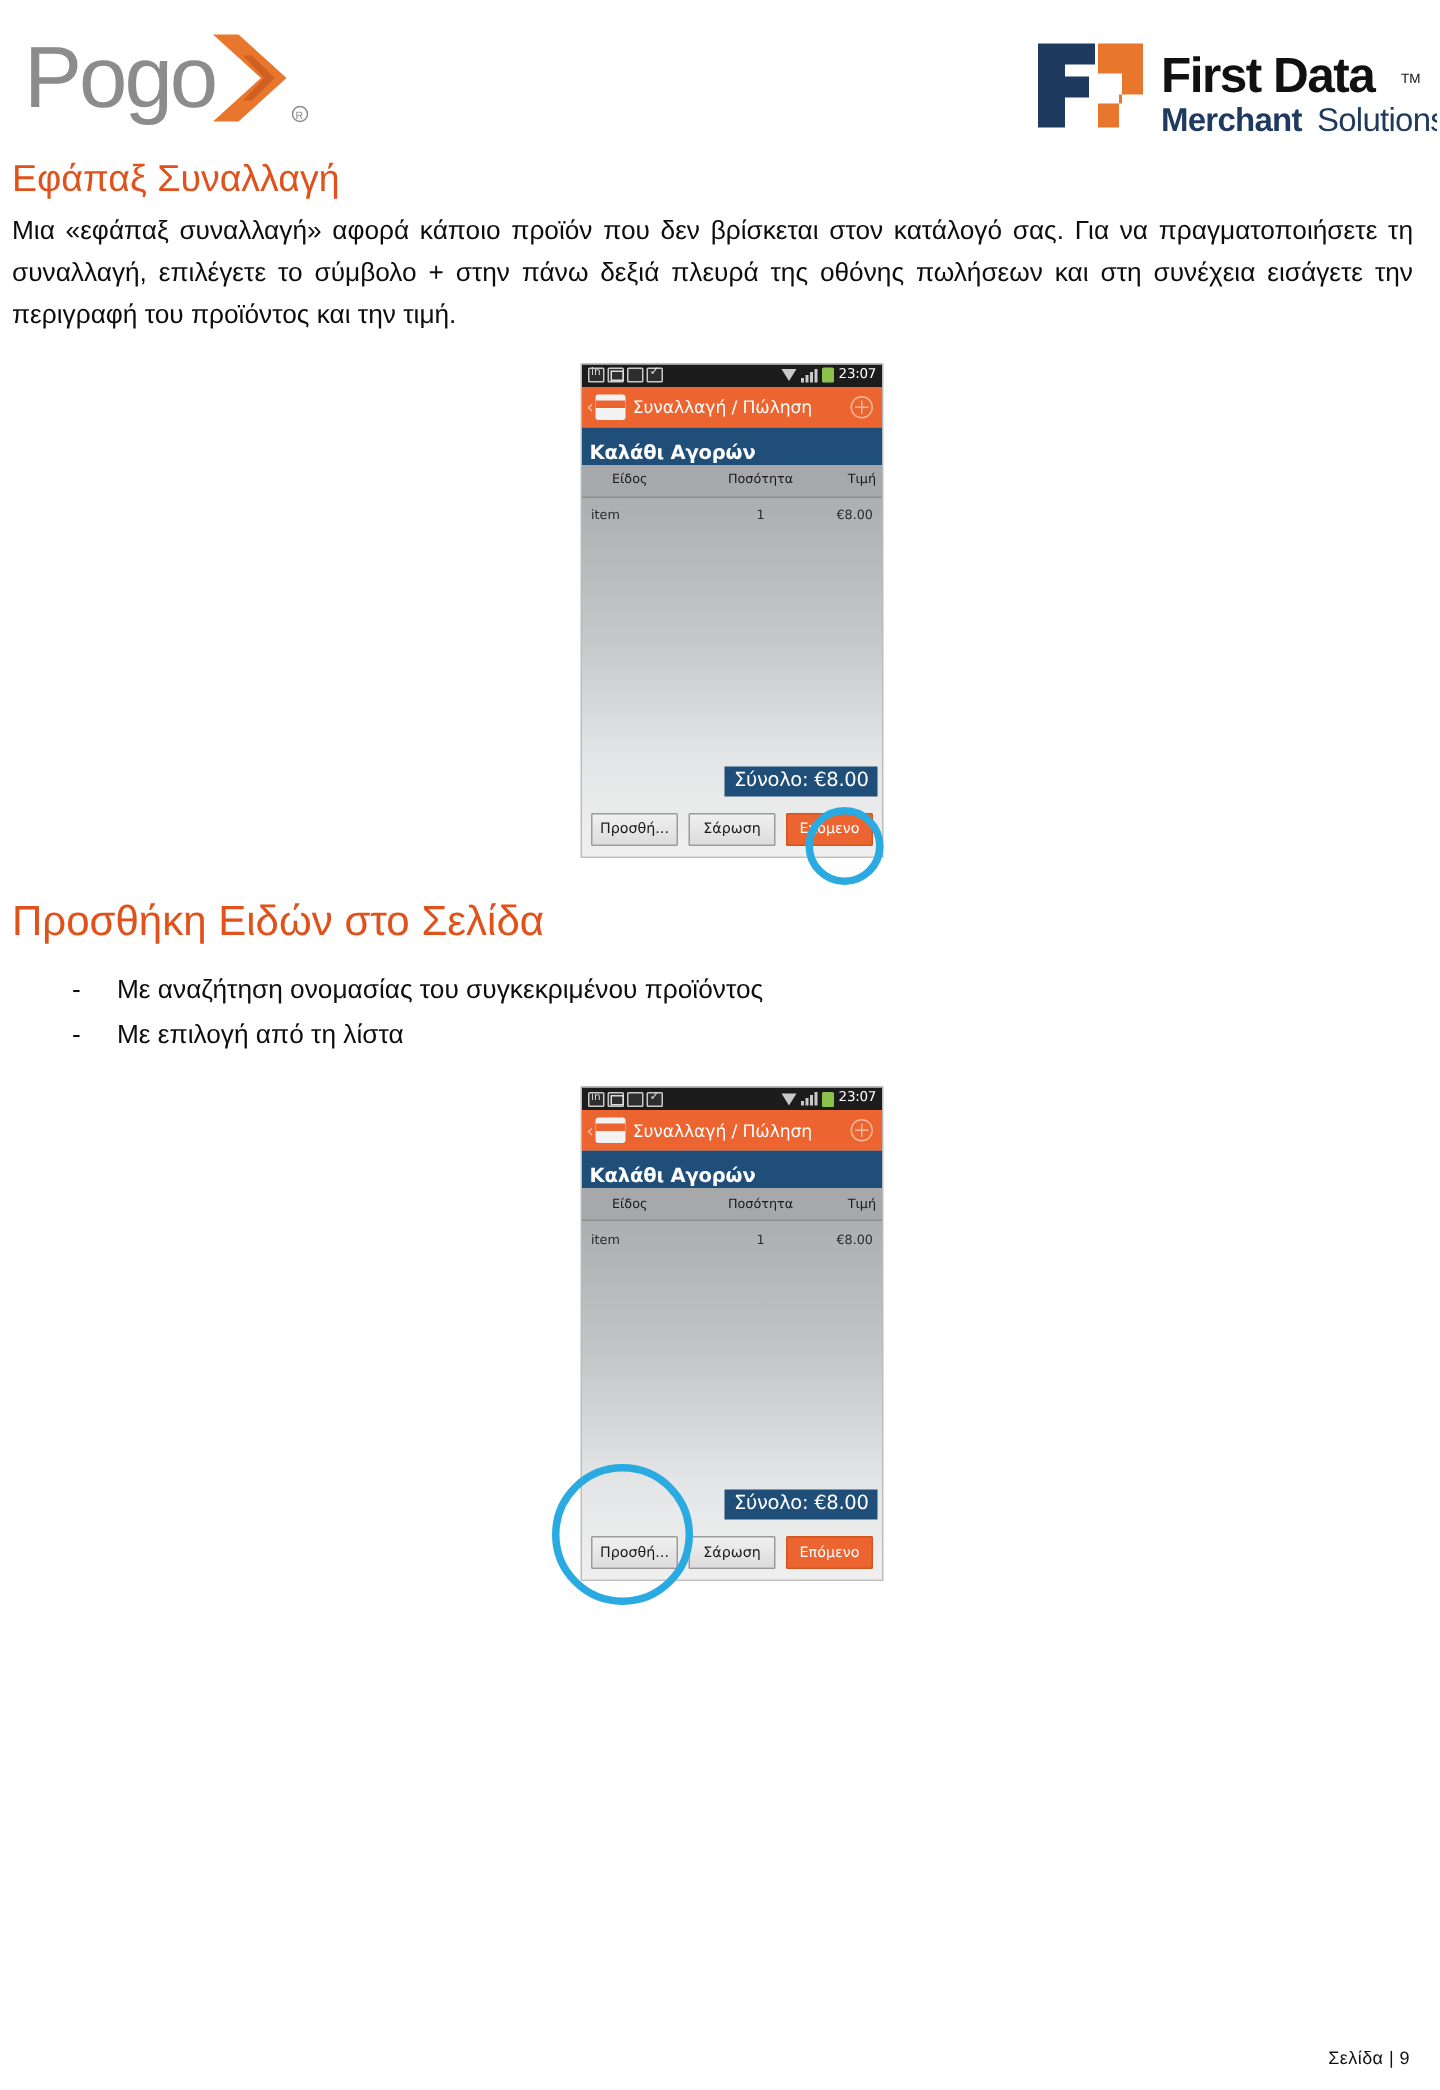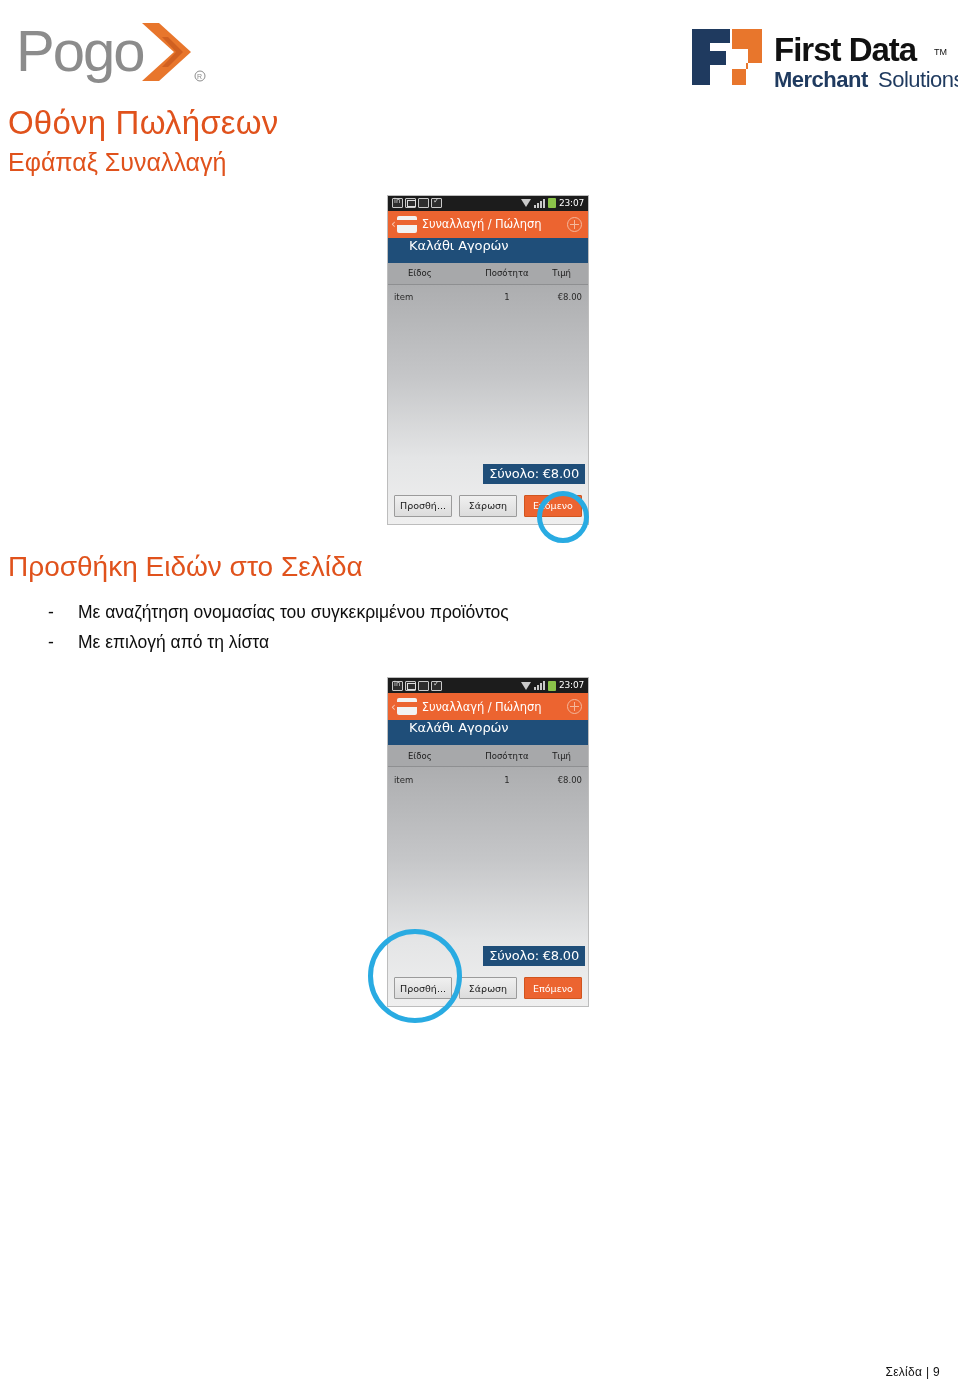--- a/index.html
+++ b/index.html
@@ -237,41 +237,42 @@
     position: absolute;
     background: #f4b79b;
   }
   .ph-plus::before { left: 2px; right: 2px; top: 6px; height: 1.3px; }
   .ph-plus::after { top: 2px; bottom: 2px; left: 6px; width: 1.3px; }
 
   .ph-sectionbar {
     height: 25px;
     background: #1F4E79;
     display: flex;
-    align-items: flex-start;
-    padding-left: 21px;
+    align-items: flex-end;
+    padding-left: 5px;
+    font-weight: bold;
   }
   .ph-sectionbar span {
     color: #ffffff;
     font-size: 13px;
     letter-spacing: -0.1px;
   }
 
   .ph-colhead {
     height: 22px;
     background: #a7a8aa;
     display: flex;
     align-items: center;
     border-bottom: 1px solid #8e8f91;
     font-size: 8.5px;
     color: #1a1a1a;
   }
   .ph-colhead .c1 { width: 44%; padding-left: 20px; }
   .ph-colhead .c2 { width: 31%; text-align: center; }
-  .ph-colhead .c3 { width: 25%; text-align: right; padding-right: 17px; }
+  .ph-colhead .c3 { width: 25%; text-align: right; padding-right: 4px; }
 
   .ph-row {
     height: 25px;
     display: flex;
     align-items: center;
     font-size: 8.5px;
     color: #2a2a2a;
   }
   .ph-row .c1 { width: 44%; padding-left: 6px; }
   .ph-row .c2 { width: 31%; text-align: center; }
@@ -357,24 +358,24 @@
       <text x="88" y="38" font-family="Liberation Sans, sans-serif" font-size="33" font-weight="bold" fill="#111111" letter-spacing="-1">First Data</text>
       <text x="248" y="32" font-family="Liberation Sans, sans-serif" font-size="9" fill="#111111">TM</text>
       <text x="88" y="64" font-family="Liberation Sans, sans-serif" font-size="22" font-weight="bold" fill="#1F3A5F" letter-spacing="-0.5">Merchant</text>
       <text x="192" y="64" font-family="Liberation Sans, sans-serif" font-size="22" fill="#1F3A5F" letter-spacing="-0.5">Solutions</text>
     </svg>
   </div>
 </div>
 
 <div class="content">
 
-  <h1 class="page-title">Οθόνη Πωλήσεων</h1>
 
   <h2 class="sub-title">Εφάπαξ Συναλλαγή</h2>
 
+  <p class="body-text">Μια «εφάπαξ συναλλαγή» αφορά κάποιο προϊόν που δεν βρίσκεται στον κατάλογό σας. Για να πραγματοποιήσετε τη συναλλαγή, επιλέγετε το σύμβολο + στην πάνω δεξιά πλευρά της οθόνης πωλήσεων και στη συνέχεια εισάγετε την περιγραφή του προϊόντος και την τιμή.</p>
 
   <div class="phone-wrap" style="margin-top:18px;">
     <div class="phone">
 
       <div class="ph-statusbar">
         <div class="ph-sb-left">
           <span class="sb-ic linkedin"></span>
           <span class="sb-ic mail"></span>
           <span class="sb-ic device"></span>
           <span class="sb-ic check"></span>

